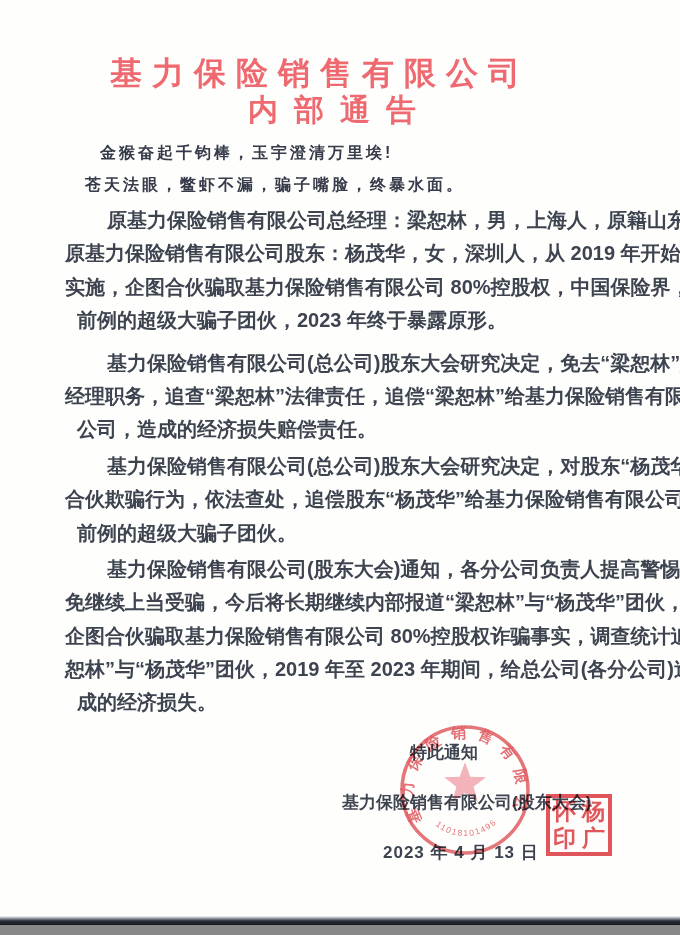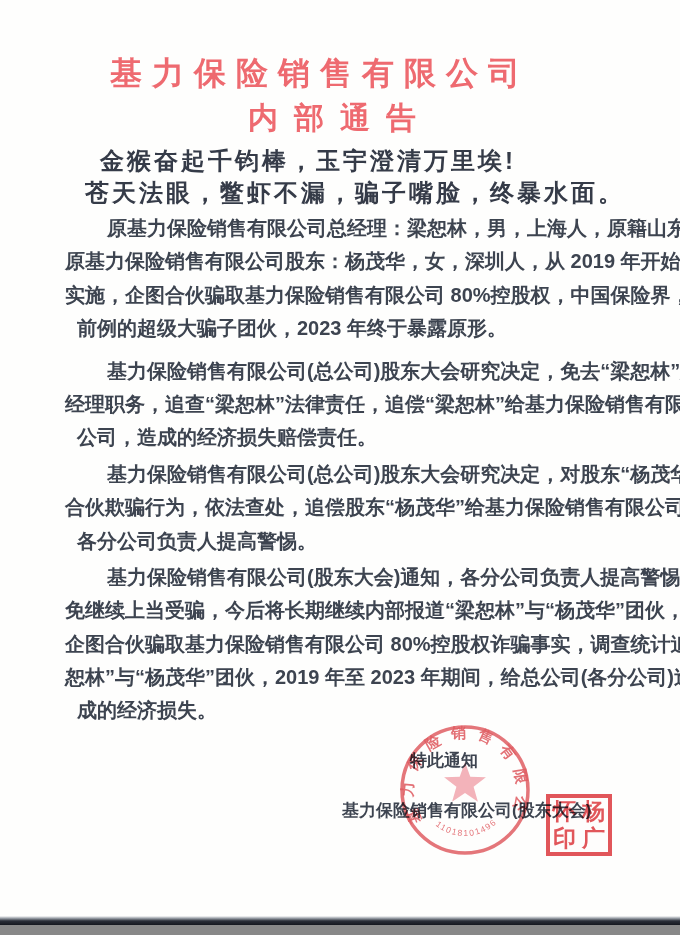--- a/index.html
+++ b/index.html
@@ -17,30 +17,30 @@
   .title1{
     padding-top:57px;
     font-size:32px;line-height:32px;
     font-weight:700;
     letter-spacing:10px;
     text-align:center;
     padding-right:40px;
     color:#ee6a70;
   }
   .title2{
-    margin-top:12px;
+    margin-top:4px;
     font-size:30px;line-height:34px;
     font-weight:700;
     letter-spacing:16px;
     text-align:center;
     color:#ee6a70;
   }
   
   .slogan{
-    font-size:24px;line-height:32px;
+    font-size:16px;line-height:32px;
     font-weight:700;
     letter-spacing:3px;
     color:#353b48;
   }
   .slogan1{margin-top:10px;padding-left:100px;}
   .slogan2{padding-left:85px;}
   
   .body{
     margin-top:3px;
     padding:0 68px 0 65px;
@@ -114,30 +114,31 @@
   <div class="body">
     <div class="bline ind">原基力保险销售有限公司总经理：梁恕林，男，上海人，原籍山东临沂，</div>
     <div class="bline">原基力保险销售有限公司股东：杨茂华，女，深圳人，从 2019 年开始预谋</div>
     <div class="bline">实施，企图合伙骗取基力保险销售有限公司 80%控股权，中国保险界，史无</div>
     <div class="bline end">前例的超级大骗子团伙，2023 年终于暴露原形。</div>
     <div class="bline ind sp9">基力保险销售有限公司(总公司)股东大会研究决定，免去“梁恕林”总</div>
     <div class="bline">经理职务，追查“梁恕林”法律责任，追偿“梁恕林”给基力保险销售有限</div>
     <div class="bline end">公司，造成的经济损失赔偿责任。</div>
     <div class="bline ind sp3">基力保险销售有限公司(总公司)股东大会研究决定，对股东“杨茂华”</div>
     <div class="bline">合伙欺骗行为，依法查处，追偿股东“杨茂华”给基力保险销售有限公司，</div>
-    <div class="bline end">各分公司负责人提高警惕。</div>
+    <div class="bline end">前例的超级大骗子团伙。</div>
     <div class="bline ind sp3">基力保险销售有限公司(股东大会)通知，各分公司负责人提高警惕，避</div>
     <div class="bline">免继续上当受骗，今后将长期继续内部报道“梁恕林”与“杨茂华”团伙，</div>
     <div class="bline">企图合伙骗取基力保险销售有限公司 80%控股权诈骗事实，调查统计追偿“梁</div>
     <div class="bline">恕林”与“杨茂华”团伙，2019 年至 2023 年期间，给总公司(各分公司)造</div>
     <div class="bline end">成的经济损失。</div>
   </div>
 
   <div class="sig closing">特此通知</div>
   <div class="sig issuer1">基力保险销售有限公司(股东大会)</div>
+  <div class="sig date">2023 年 4 月 13 日</div>
 
   <svg class="round-seal" viewBox="0 0 140 140">
     <circle cx="70" cy="70" r="63" fill="none" stroke="#dd4b52" stroke-width="3.5" opacity="0.85"></circle>
     <defs>
       <path id="arcTop" d="M30.2,103.4 A52,52 0 1 1 109.8,103.4" fill="none"></path>
       <path id="arcBottom" d="M32.3,96.4 A46,46 0 0 0 107.7,96.4" fill="none"></path>
     </defs>
     <path d="M70,42 L75.3,56.7 L90.9,57.2 L78.6,66.8 L82.9,81.8 L70,73 L57.1,81.8 L61.4,66.8 L49.1,57.2 L64.7,56.7 Z" fill="#f2a8b0" opacity="0.95"></path>
     <text font-size="15" fill="#dd4b52" opacity="0.88" font-weight="bold" style="letter-spacing:10px">
       <textPath href="#arcTop" startOffset="4">基力保险销售有限公司</textPath>

